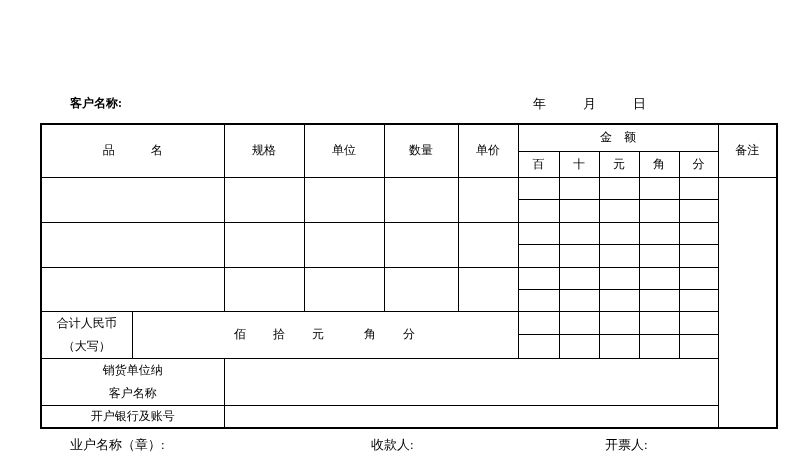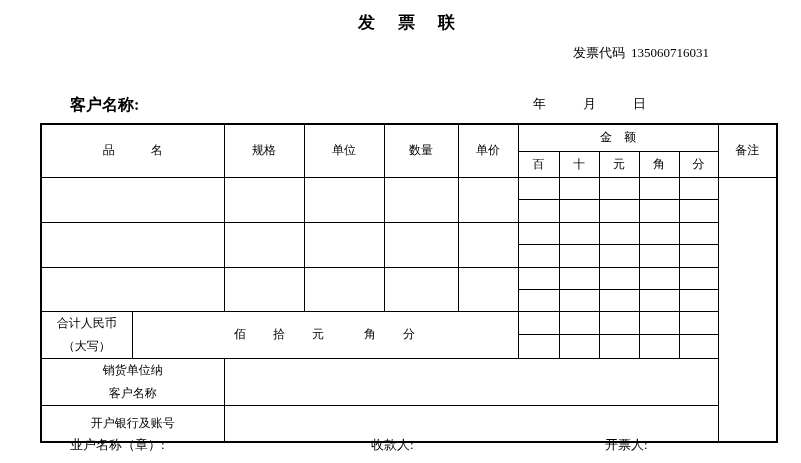--- a/index.html
+++ b/index.html
@@ -16,21 +16,21 @@
     text-align:center;
     font-size:17px;font-weight:bold;letter-spacing:3px;
   }
   .code-line{
     position:absolute;left:573px;
     font-size:13px;white-space:nowrap;
   }
   .code-line .lbl{margin-right:6px;}
   .meta-customer{
     position:absolute;left:70px;top:95px;
-    font-size:16px;font-weight:bold;
+    font-size:12px;font-weight:bold;
   }
   .meta-date{
     position:absolute;left:533px;top:95px;
     display:flex;gap:37px;
     font-size:13px;
   }
   table.invoice{
     position:absolute;left:40px;top:123px;
     width:736px;
     border-collapse:collapse;
@@ -49,32 +49,28 @@
   .pre{white-space:pre-line;line-height:23px;}
   .caps{letter-spacing:1px;}
   .footer-item{
     position:absolute;top:436px;
     font-size:13px;white-space:nowrap;text-align:center;
   }
   .f1{left:70px;} .f2{left:359px;margin-left:12px;} .f3{left:605px;}
   
   tr.r-h1{height:27px;} tr.r-h2{height:26px;}
   tr.r-a{height:22px;} tr.r-b{height:23px;}
-  tr.r-tax{height:47px;} tr.r-bank{height:37px;}
+  tr.r-tax{height:47px;} tr.r-bank{height:23px;}
 </style>
 </head>
 <body>
 
 <div class="page">
 
-  <div class="title">发　票　联</div>
-
-  <div class="code-line" style="top:44px;">
-    <span class="lbl">发票代码</span><span>135060716031</span>
-  </div>
+
 
   <div class="meta-customer">客户名称:</div>
 
   <div class="meta-date">
     <span>年</span>
     <span>月</span>
     <span>日</span>
   </div>
 
   <table class="invoice">

